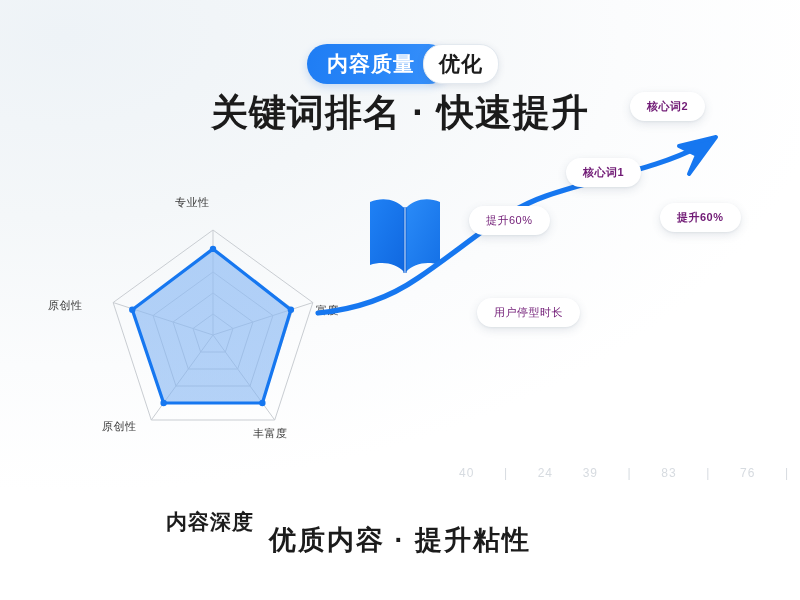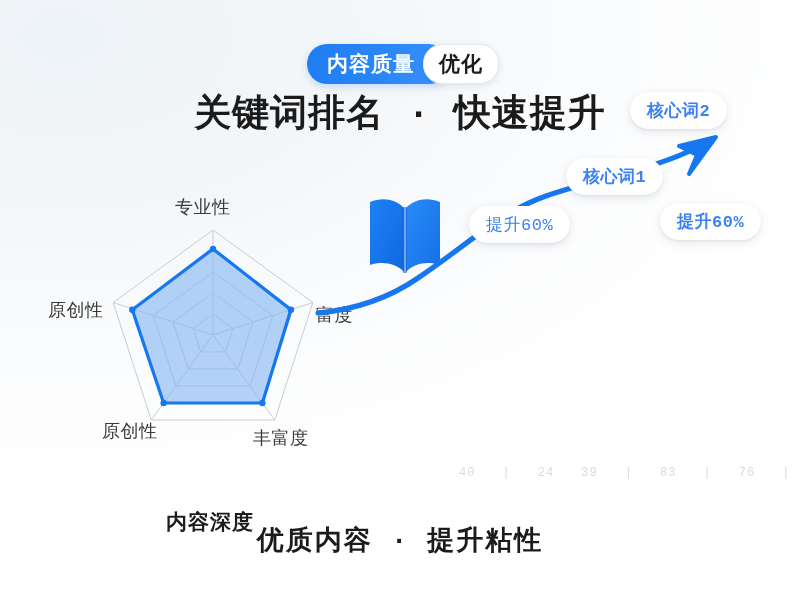--- a/index.html
+++ b/index.html
@@ -15,21 +15,20 @@
   }
 
   #stage {
     position: relative;
     width: 800px;
     height: 600px;
     background:
       radial-gradient(120% 95% at 8% 6%, #eef3f7 0%, #f4f7f9 32%, #fbfcfd 58%, #ffffff 80%),
       linear-gradient(135deg, #f2f6f9 0%, #fafcfd 45%, #ffffff 100%);
     overflow: hidden;
-    font-family: Liberation Mono, monospace;
   }
 
   
   #badge-group {
     position: absolute;
     left: 307px;
     top: 44px;
     height: 40px;
     display: flex;
     align-items: center;
@@ -84,21 +83,21 @@
     position: absolute;
     left: 40px;
     top: 185px;
     width: 350px;
     height: 280px;
   }
   #radar-svg { display: block; }
 
   .radar-axis-label {
     position: absolute;
-    font-size: 18px;
+    font-size: 11px;
     color: #3a3a3a;
     white-space: nowrap;
     letter-spacing: 0.5px;
   }
   #label-top      { left: 135px; top: 10px; }
   #label-right    { left: 276px; top: 118px; }
   #label-botright { left: 213px; top: 241px; }
   #label-botleft  { left: 62px;  top: 234px; }
   #label-left     { left: 8px;   top: 113px; }
 
@@ -120,22 +119,22 @@
     height: 600px;
     pointer-events: none;
   }
 
   
   .pill {
     position: absolute;
     background: #ffffff;
     border-radius: 19px;
     padding: 7px 17px;
-    font-size: 17px;
-    color: #3b82f6;
+    font-size: 11px;
+    color: #701a75;
     white-space: nowrap;
     box-shadow: 0 3px 10px rgba(70,90,120,0.14), 0 1px 2px rgba(70,90,120,0.08);
     letter-spacing: 0.5px;
   }
   #pill-keyword2   { left: 630px; top: 92px; font-weight: 700; }
   #pill-keyword1   { left: 566px; top: 158px; font-weight: 700; }
   #pill-boost-left { left: 469px; top: 206px; }
   #pill-boost-right{ left: 660px; top: 203px; font-weight: 700; }
   #pill-duration   { left: 477px; top: 298px; }
 
@@ -255,20 +254,21 @@
   <svg id="arrow-layer" viewBox="0 0 800 600">
     <path d="M318 313 C360 309 392 296 418 278 C470 243 500 212 546 196
              C600 177 654 170 700 146" fill="none" stroke="#1677f0" stroke-width="5.2" stroke-linecap="round"></path>
     <path d="M716 137 L679 146 L697 155 L689 174 Z" fill="#1677f0" stroke="#1677f0" stroke-width="4" stroke-linejoin="round"></path>
   </svg>
 
   <div class="pill" id="pill-keyword2">核心词2</div>
   <div class="pill" id="pill-keyword1">核心词1</div>
   <div class="pill" id="pill-boost-left">提升60%</div>
   <div class="pill" id="pill-boost-right">提升60%</div>
+  <div class="pill" id="pill-duration">用户停型时长</div>
 
   <div id="content-depth">内容深度</div>
 
   <div id="scale-strip">
     <span class="scale-tick">40</span>
     <span class="scale-tick">|</span>
     <span class="scale-tick">24</span>
     <span class="scale-tick">39</span>
     <span class="scale-tick">|</span>
     <span class="scale-tick">83</span>

